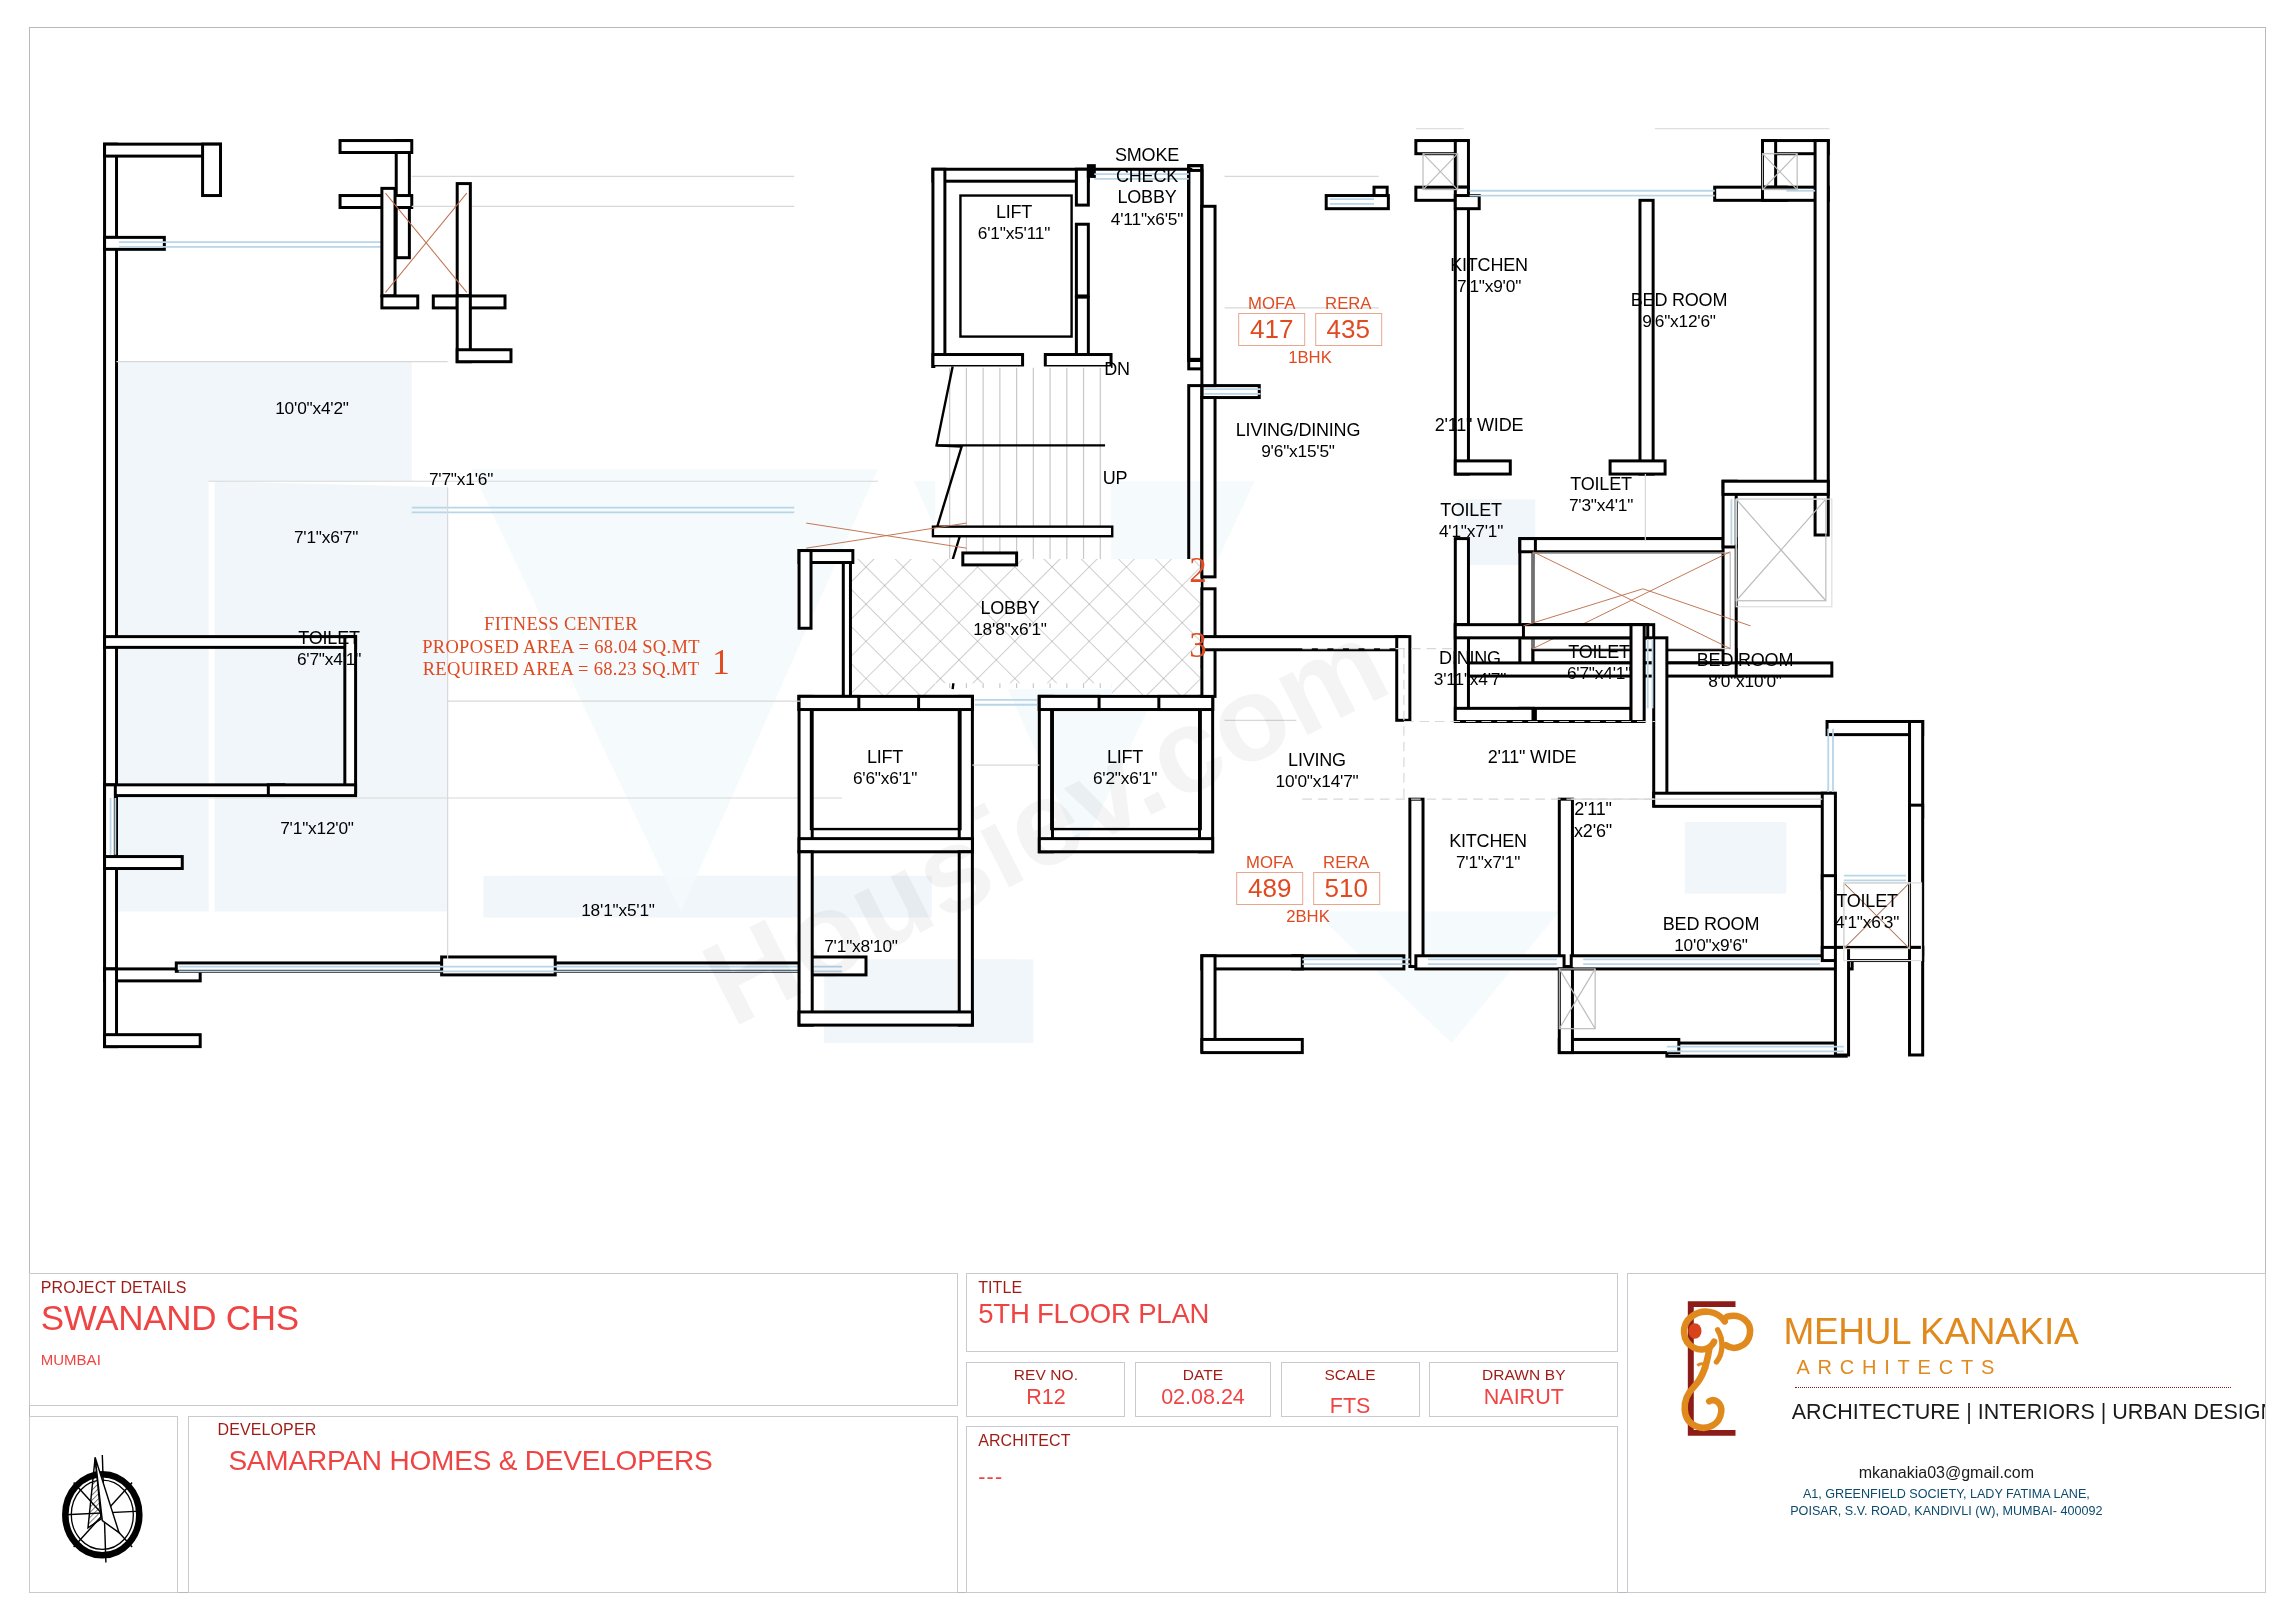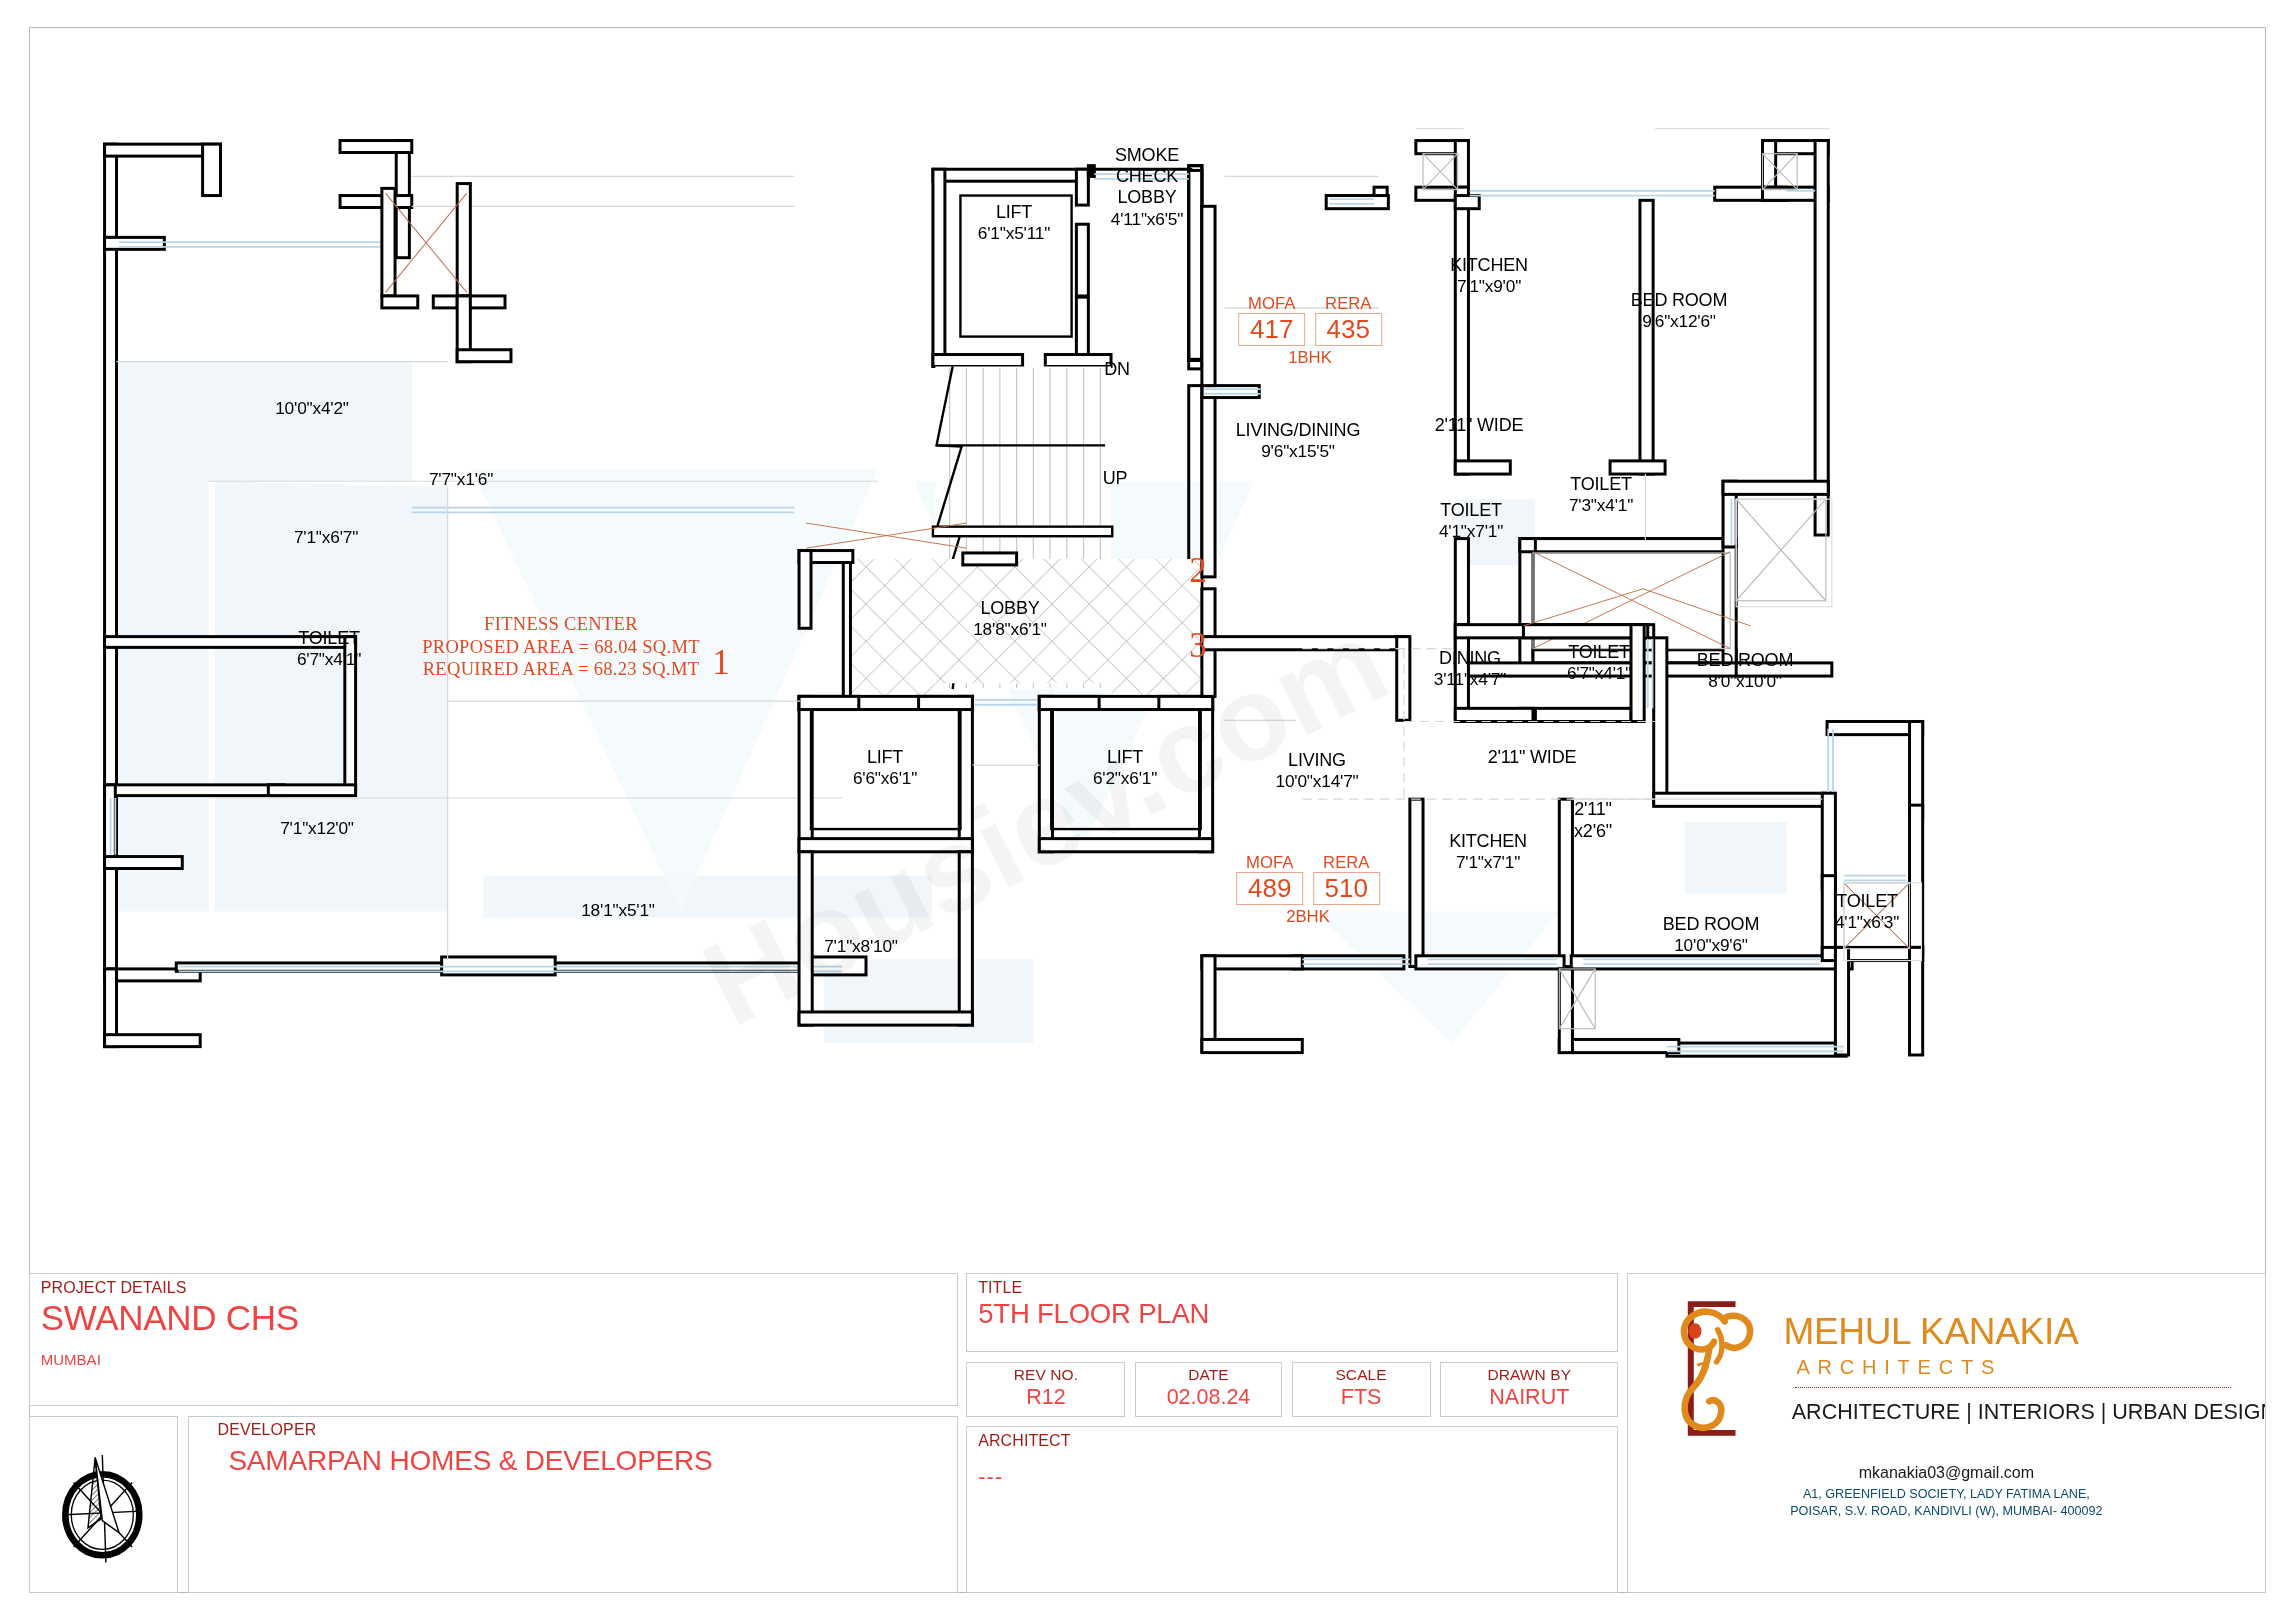--- a/index.html
+++ b/index.html
@@ -147,22 +147,22 @@
 
   
   #col-mid { width: 652px; }
   #box-title { height: 79px; }
   #title-val { font-size: 27.5px; margin-top: 1.2px; letter-spacing: -0.2px;}
   #row-meta { display:flex; gap: 9.6px; height: 55px; }
   #row-meta .tb-box { display:flex; flex-direction:column; justify-content:flex-start; }
   #row-meta .tb-cap { font-size: 15.5px; padding-top:3.6px; }
   #row-meta .tb-val { font-size: 21.5px; margin-top: 0.6px; }
   .meta-rev { width: 159px; }
-  .meta-date { width: 147px; }
-  .meta-scale { width: 139px; }
+  .meta-date { width: 136px; }
+  .meta-scale { width: 139px; gap: 9px; }
   .meta-drawn { flex:1; }
   #box-architect { height: 167px; }
   #arch-val { font-size: 21.5px; margin-top: 15.5px; letter-spacing: 1.2px; }
 
   
   #col-right { flex:1; }
   #box-logo { height: 100%; position: relative; overflow:hidden; }
   #logo-inner {
     position:absolute; left:0; top:0; right:0; bottom:0;
     display:flex; flex-direction:column; align-items:center;

